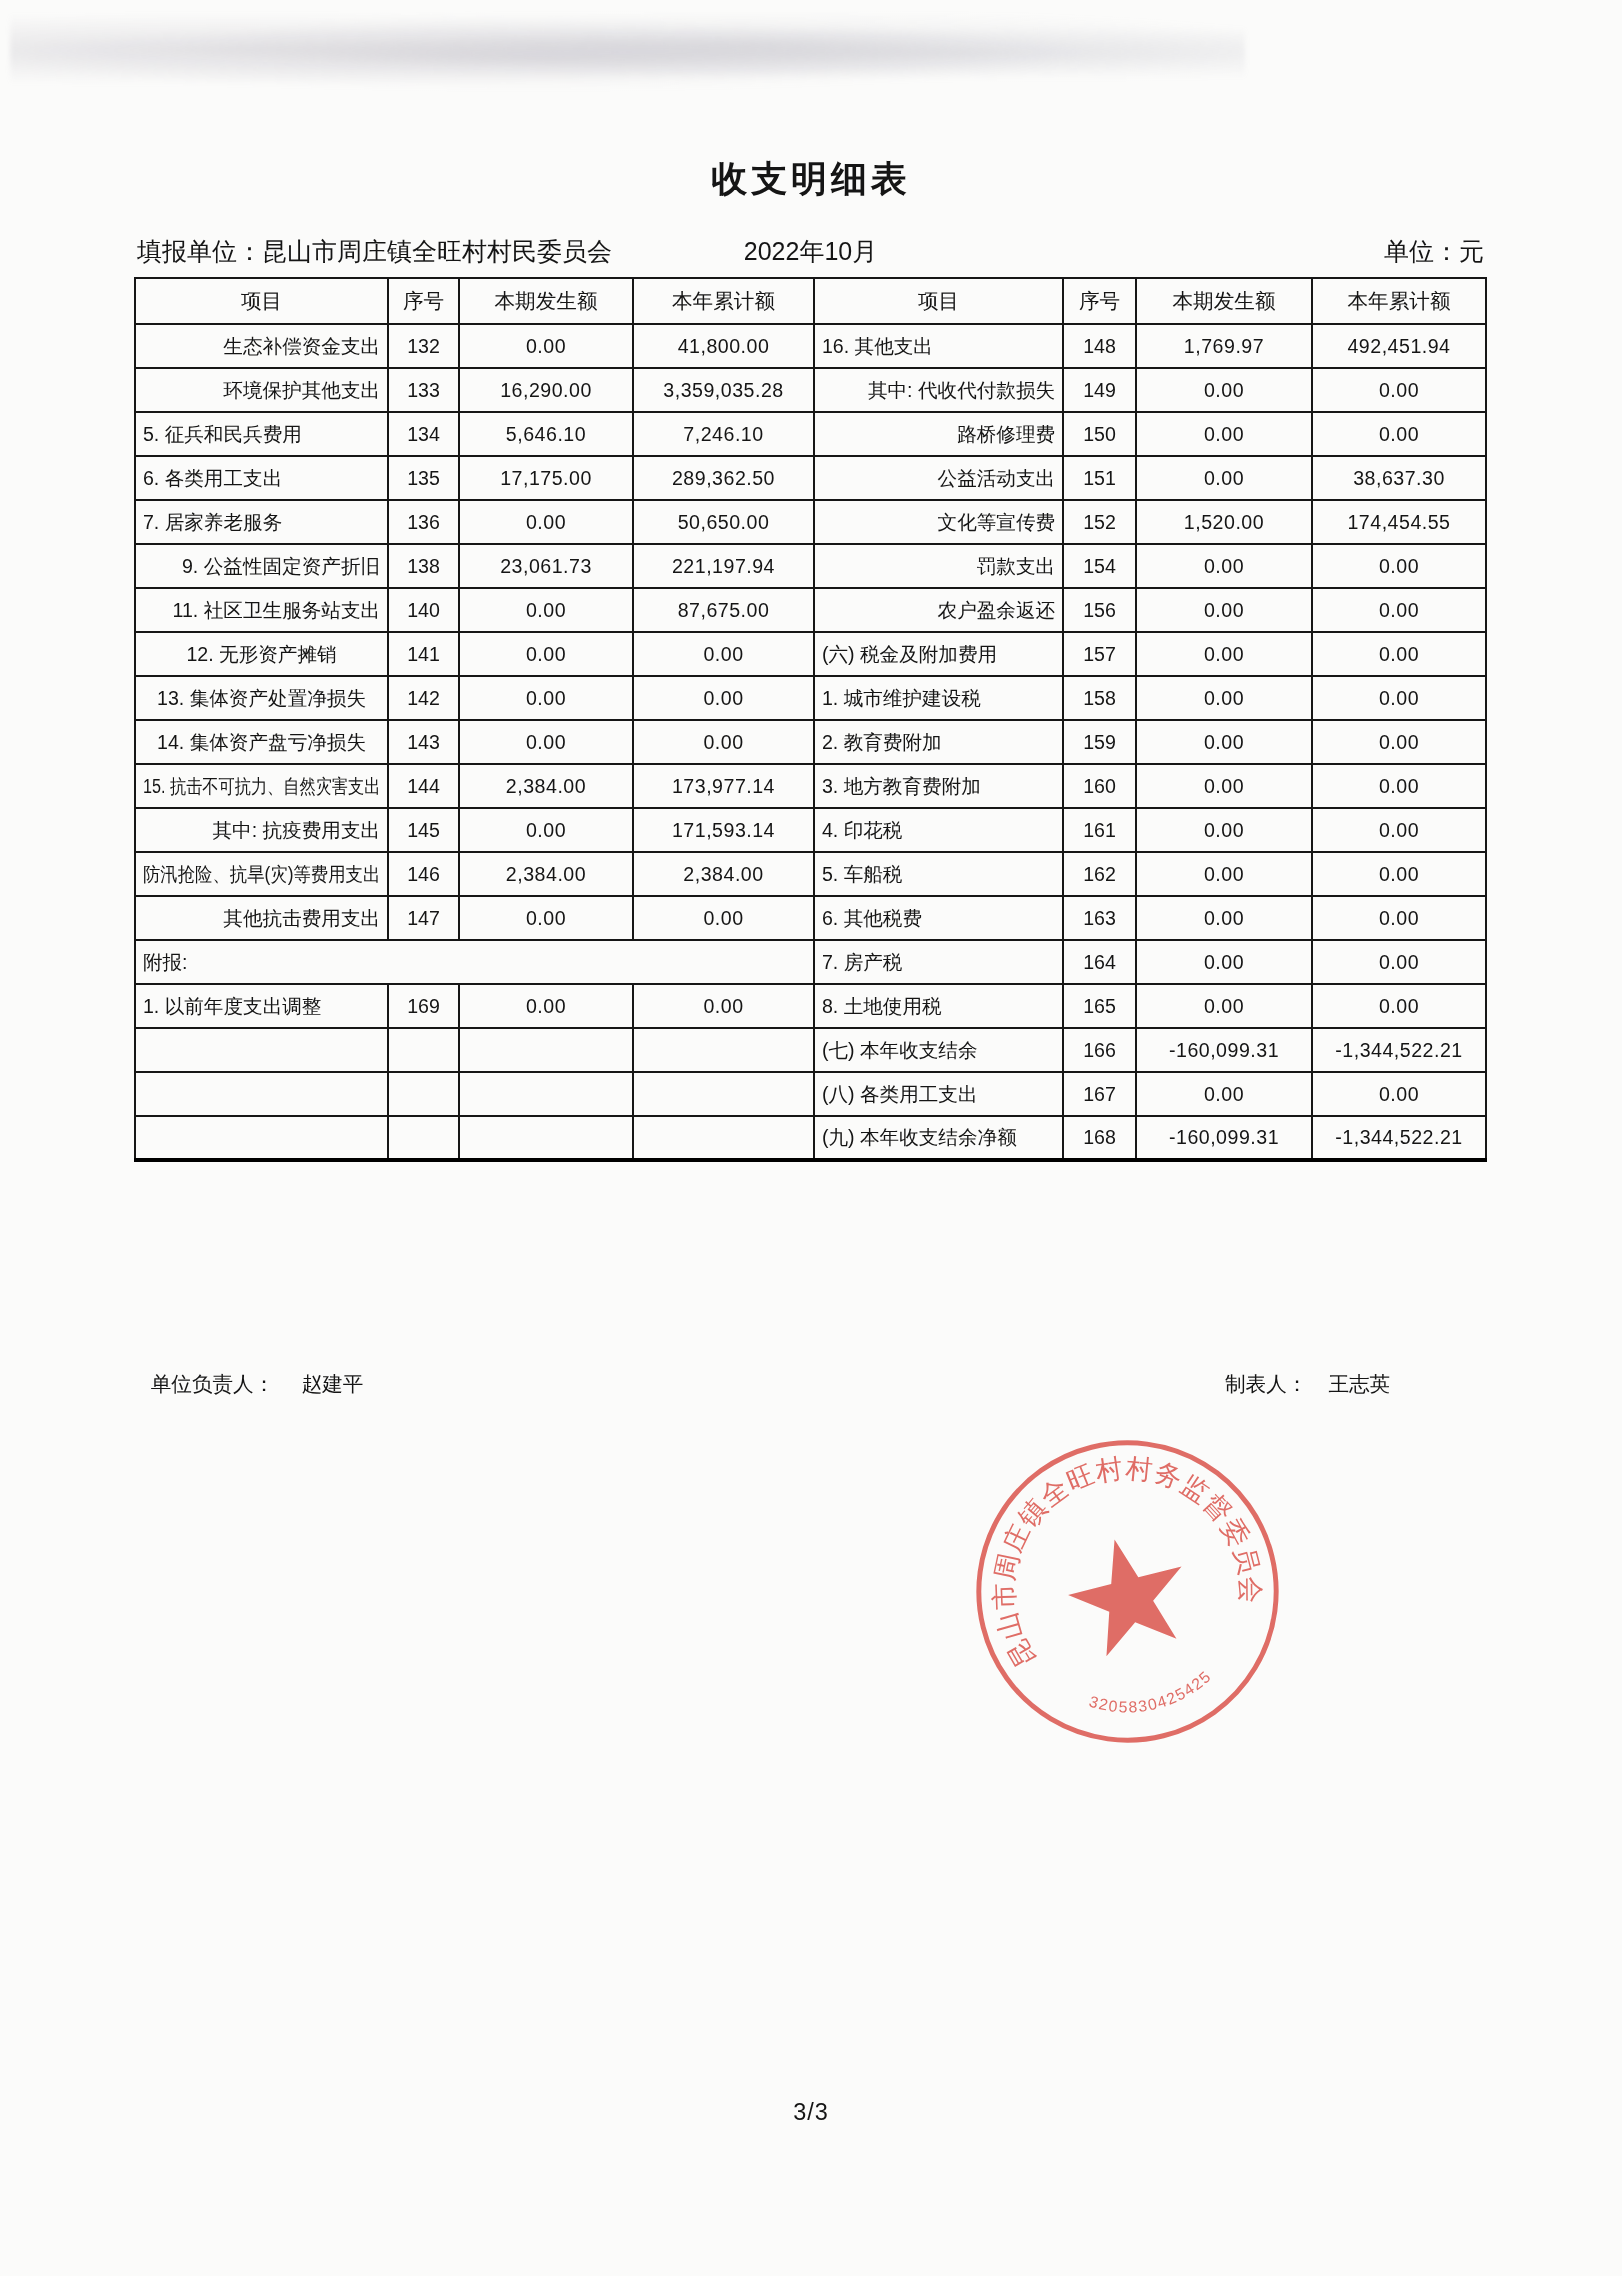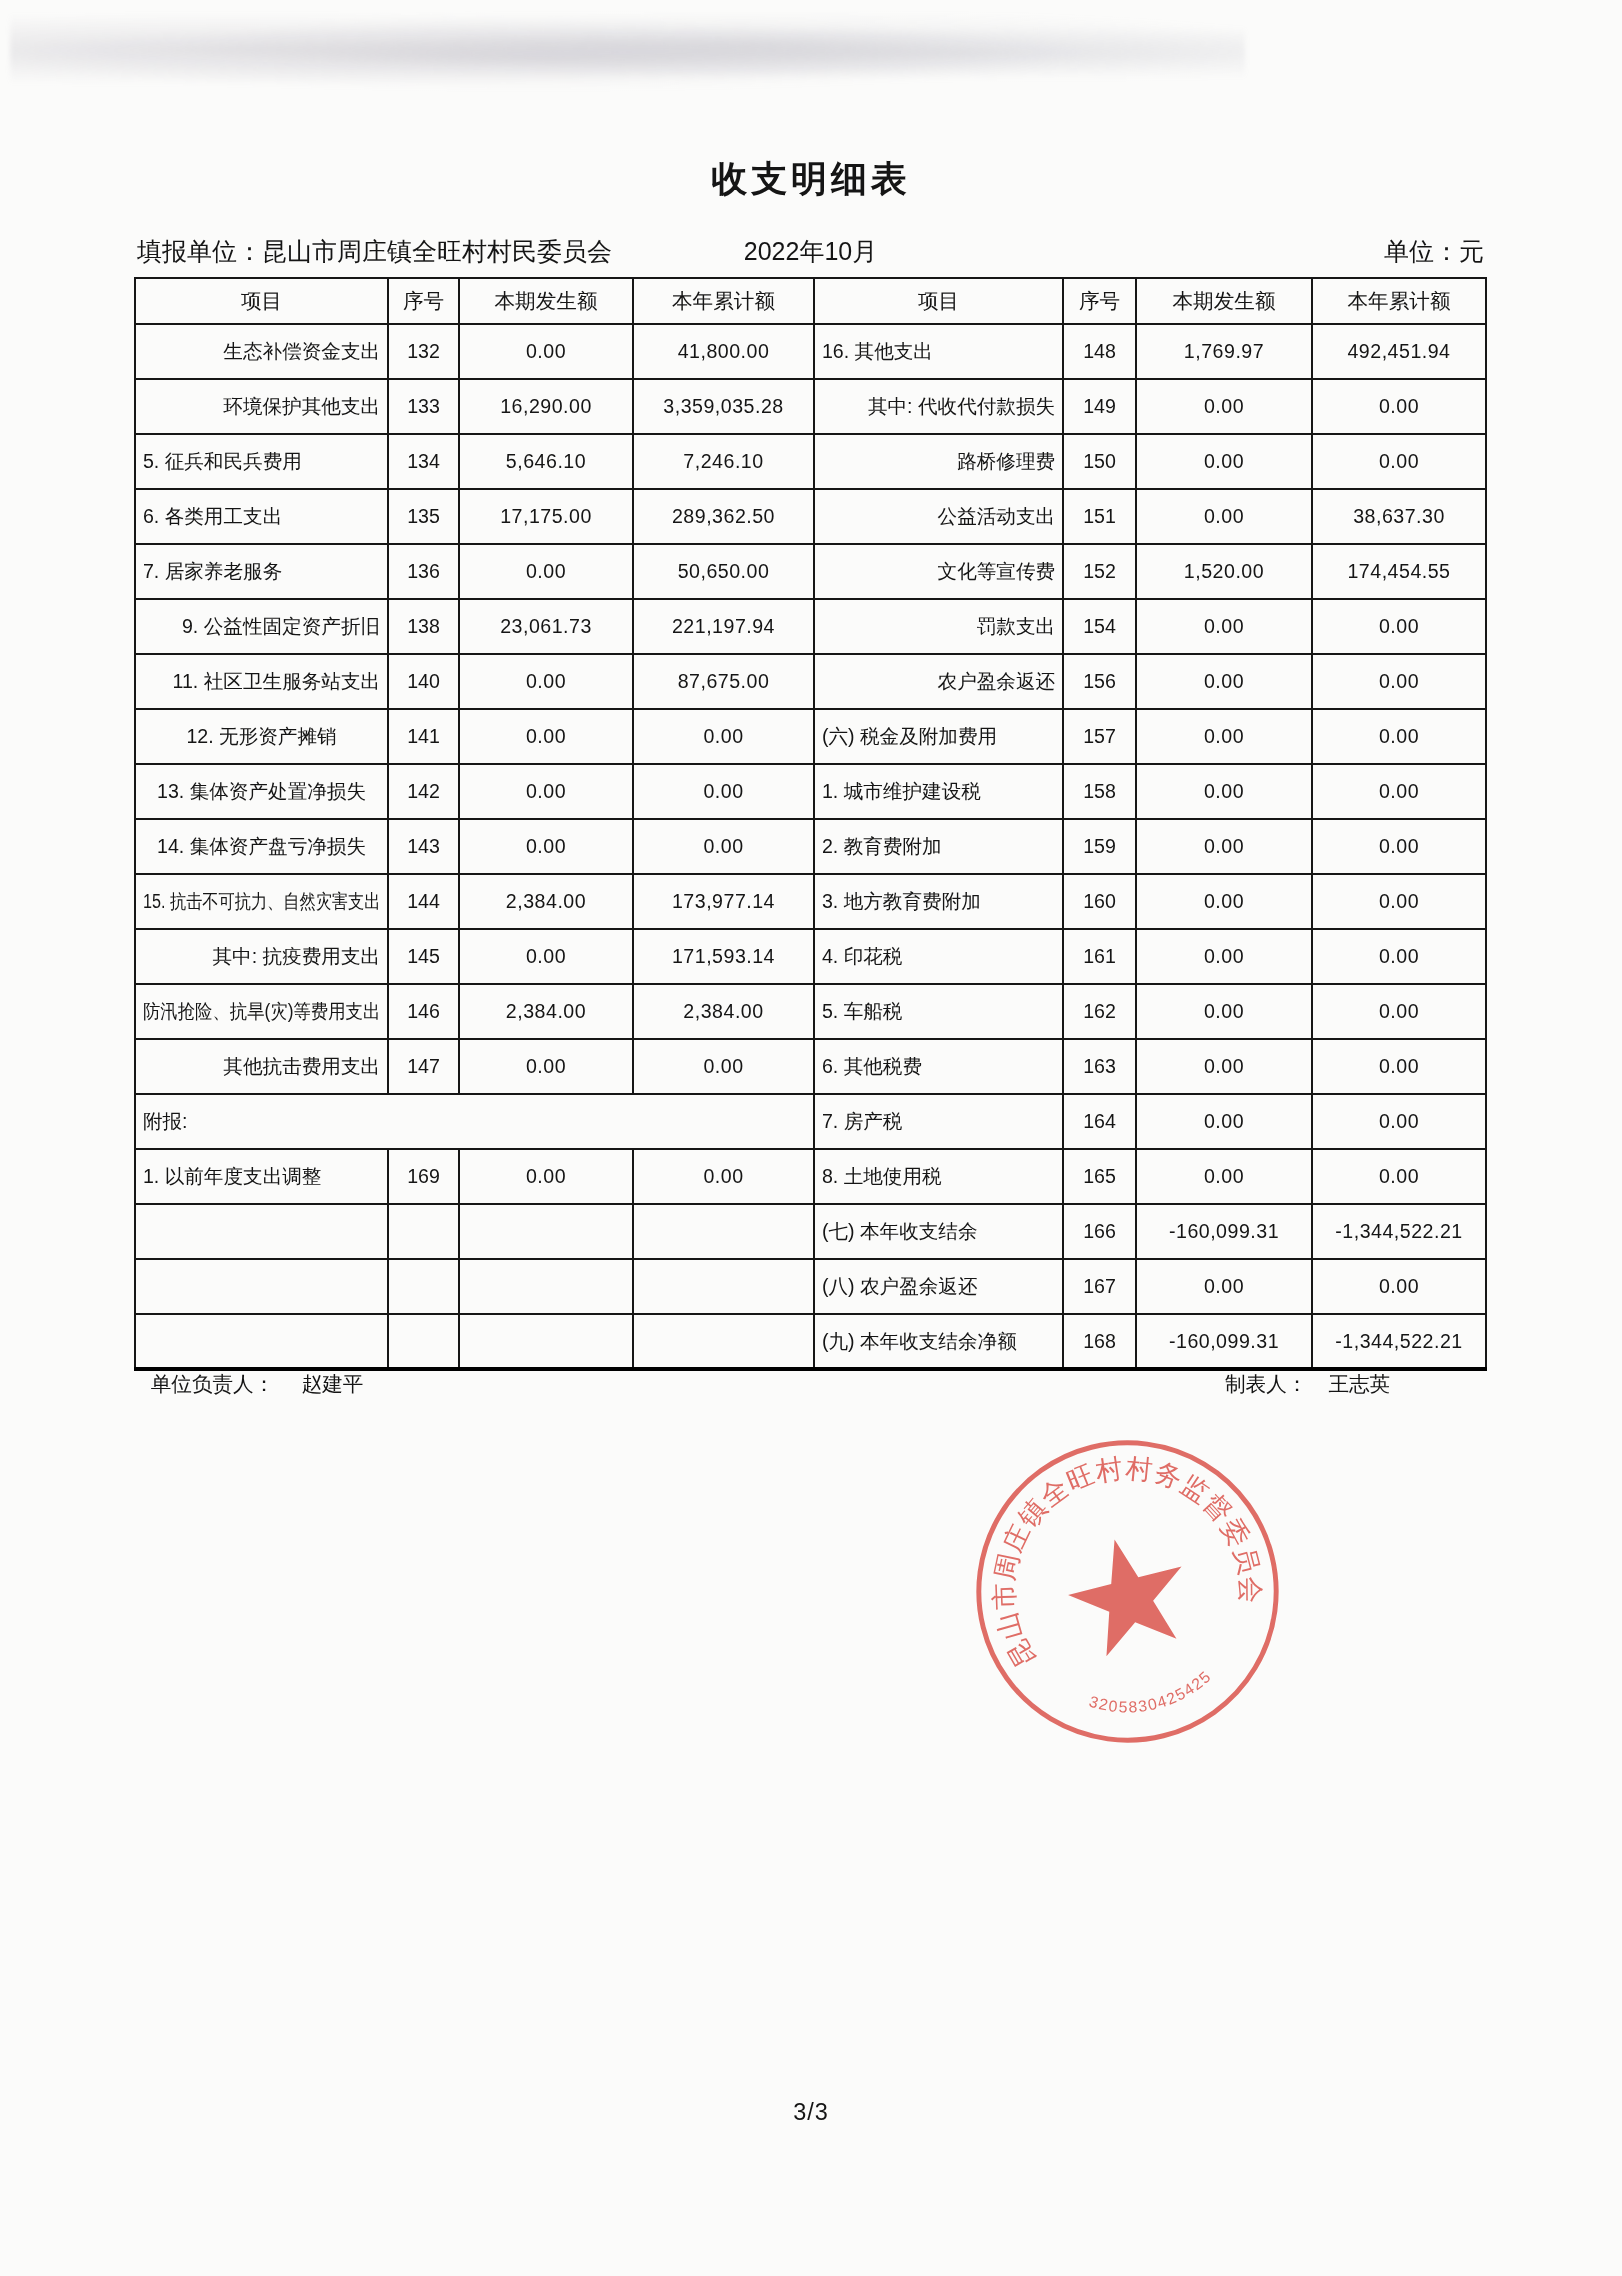--- a/index.html
+++ b/index.html
@@ -38,21 +38,21 @@
     font-size:19.6px;
   }
   table.detail th,table.detail td{
     border:2px solid #161616;
     padding:0 6.9px;
     overflow:hidden;white-space:nowrap;
     font-weight:normal;
   }
   table.detail{border:2.9px solid #000;}
   table.detail tr.hdr th{height:44px;text-align:center;font-size:20.6px;}
-  table.detail tbody tr{height:55px;}
+  table.detail tbody tr{height:44px;}
   table.detail .bottom-edge{border-bottom:4.9px solid #000;}
   td.c-no,th.c-no{text-align:center;}
   td.c-num{text-align:center;letter-spacing:0.5px;}
   td.a-left{text-align:left;}
   td.a-right{text-align:right;}
   td.a-center{text-align:center;}
   td.dl,th.dl{border-left:2.9px solid #000;}
   td .fit,th .fit{display:inline-block;white-space:nowrap;}
   .footer-row{
     position:absolute;top:1370px;left:135px;width:1351px;height:29px;font-size:20.6px;
@@ -274,21 +274,21 @@
         <td class="c-item dl a-left"><span class="fit">(七) 本年收支结余</span></td>
         <td class="c-no"><span class="fit">166</span></td>
         <td class="c-num"><span class="fit">-160,099.31</span></td>
         <td class="c-num"><span class="fit">-1,344,522.21</span></td>
       </tr>
       <tr>
         <td class="c-item a-left"><span class="fit"></span></td>
         <td class="c-no"><span class="fit"></span></td>
         <td class="c-num"><span class="fit"></span></td>
         <td class="c-num"><span class="fit"></span></td>
-        <td class="c-item dl a-left"><span class="fit">(八) 农户盈余返还</span></td>
+        <td class="c-item dl a-left"><span class="fit">(八) 各类用工支出</span></td>
         <td class="c-no"><span class="fit">167</span></td>
         <td class="c-num"><span class="fit">0.00</span></td>
         <td class="c-num"><span class="fit">0.00</span></td>
       </tr>
       <tr class="bottom-edge">
         <td class="c-item a-left"><span class="fit"></span></td>
         <td class="c-no"><span class="fit"></span></td>
         <td class="c-num"><span class="fit"></span></td>
         <td class="c-num"><span class="fit"></span></td>
         <td class="c-item dl a-left"><span class="fit">(九) 本年收支结余净额</span></td>

